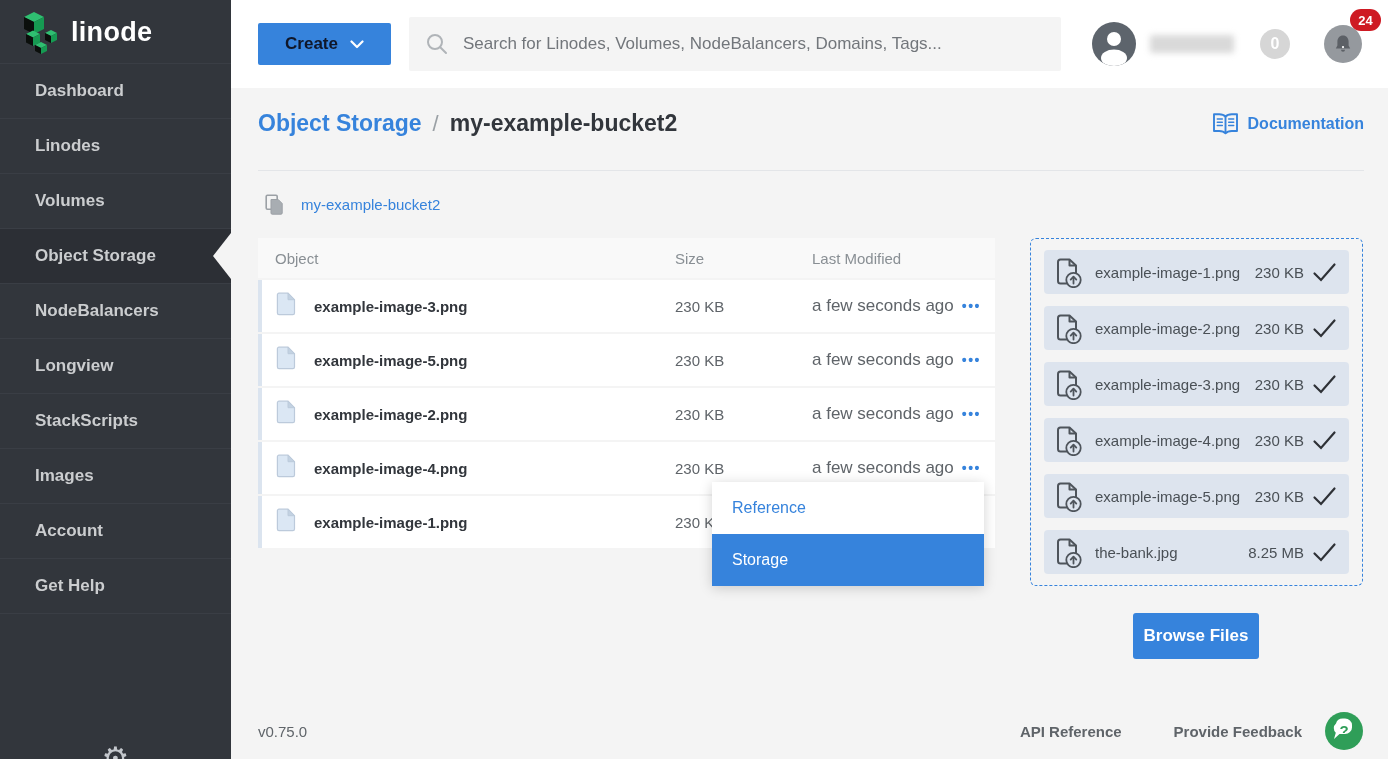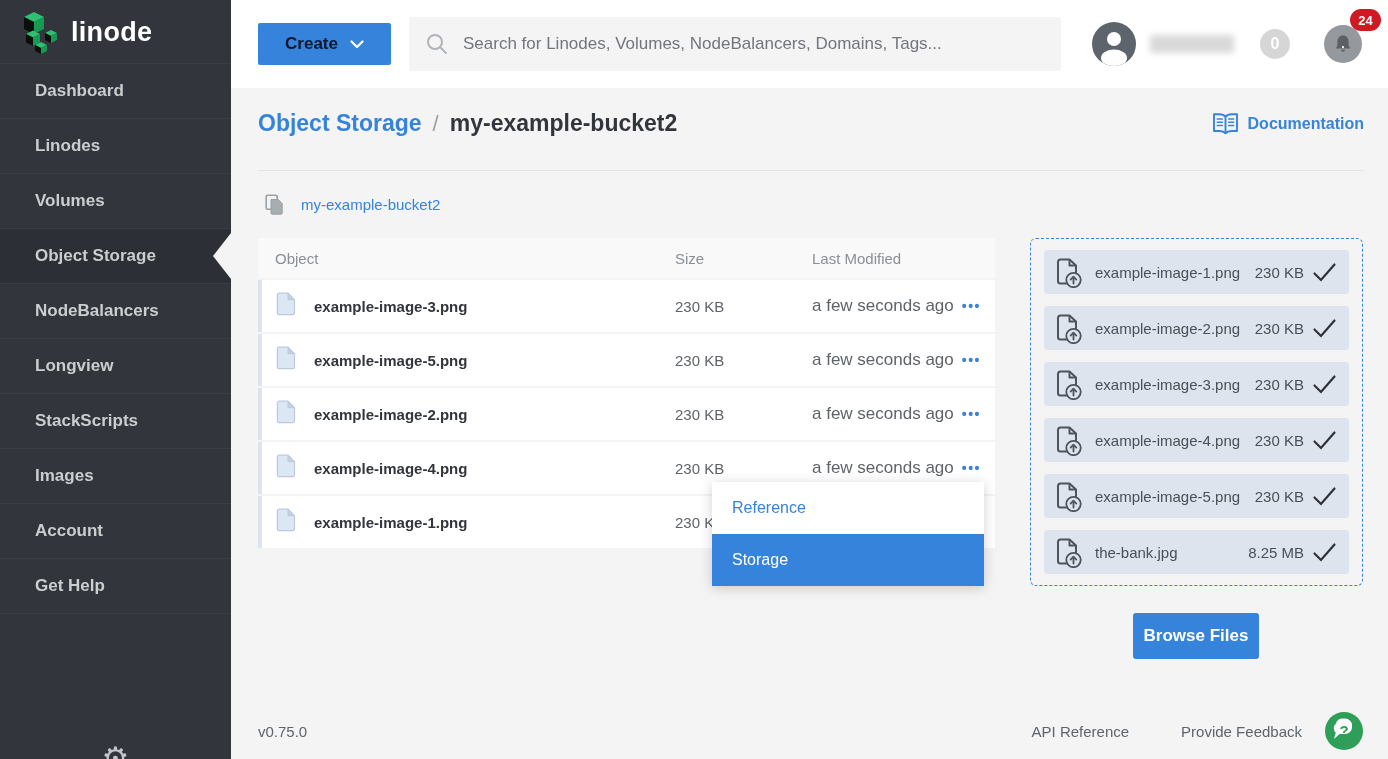--- a/index.html
+++ b/index.html
@@ -96,21 +96,21 @@
   .up-check { margin-left:8px; display:flex; }
 
   .browse-btn { position:absolute; left:902px; top:525px; width:126px; height:46px; background:#3683dc;
     color:#fff; font-weight:bold; font-size:17px; border:none; border-radius:3px; cursor:pointer;
     display:flex; align-items:center; justify-content:center; font-family:inherit; }
 
   
   .footer { position:absolute; left:27px; right:24px; bottom:8px; display:flex; align-items:center;
     color:#5f6469; font-size:15px; }
   .f-links { margin-left:auto; display:flex; align-items:center; gap:52px; }
-  .f-link { cursor:pointer; color:#5f6469; }
+  .f-link { cursor:pointer; color:#5f6469;font-weight:bold; }
   .help-btn { margin-left:22px; cursor:pointer; display:flex; }
 </style>
 </head>
 <body>
 
 <div class="sidebar">
   <div class="logo">
     <span style="display:flex;">
       <svg width="42" height="46" viewBox="0 0 42 46">
         <g>

